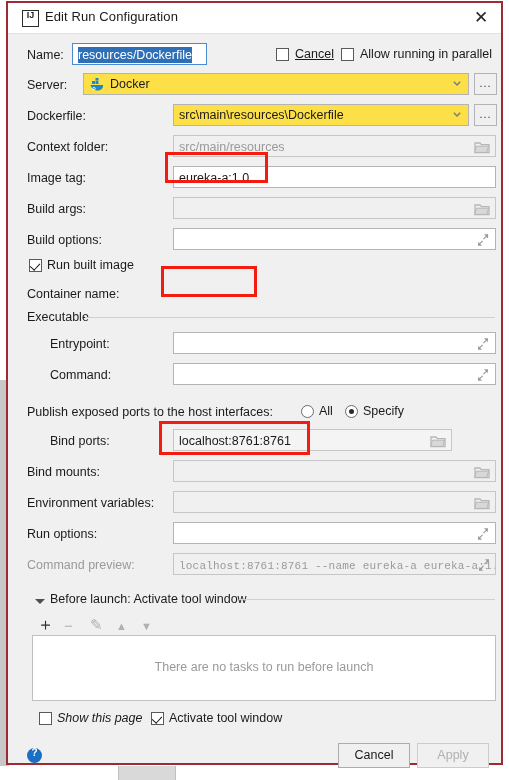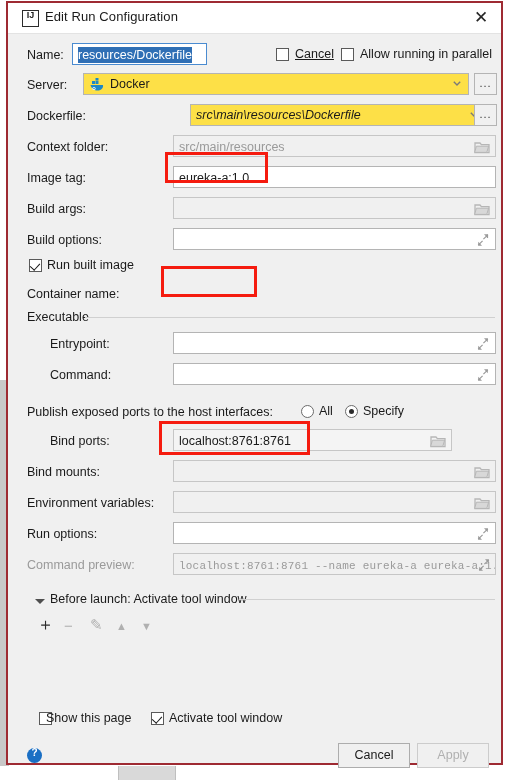--- a/index.html
+++ b/index.html
@@ -206,21 +206,21 @@
           <circle cx="4" cy="10.5" r="0.8" fill="#1d89c7"></circle>
         </svg>
         <span>Docker</span>
         <svg class="chev" viewBox="0 0 8 5">
             <polyline class="chev-g" points="0.8,0.8 4,4 7.2,0.8"></polyline>
           </svg>
       </div>
       <div class="dots-btn" style="left:466px; top:39px;">...</div>
 
       <div class="lbl" style="left:19px; top:75px;">Dockerfile:</div>
-      <div class="combo" style="left:182px; top:70px; width:296px;font-style:italic;">
+      <div class="combo" style="left:165px; top:70px; width:296px;">
         <span>src\main\resources\Dockerfile</span>
         <svg class="chev" viewBox="0 0 8 5">
             <polyline class="chev-g" points="0.8,0.8 4,4 7.2,0.8"></polyline>
           </svg>
       </div>
       <div class="dots-btn" style="left:466px; top:70px;">...</div>
 
       <div class="lbl" style="left:19px; top:106px;">Context folder:</div>
       <div class="field ro" style="left:165px; top:101px; width:323px;">
         <span>src/main/resources</span>
@@ -342,23 +342,26 @@
       <div class="bl-tri" style="left:27px; top:565px;"></div>
       <div class="grp-title" style="left:42px; top:558px;">Before launch: Activate tool window</div>
       <div class="grp-line" style="left:231px; top:565px; width:256px;"></div>
 
       <div class="tb-icon" style="left:29px; top:583px; font-size:17px;">＋</div>
       <div class="tb-icon dis" style="left:56px; top:584px; font-size:15px;">−</div>
       <div class="tb-icon dis" style="left:82px; top:583px; font-size:15px;">✎</div>
       <div class="tb-icon dis" style="left:108px; top:585px; font-size:11px;">▲</div>
       <div class="tb-icon dis" style="left:133px; top:585px; font-size:11px;">▼</div>
 
+      <div class="tasklist" style="left:24px; top:601px; width:464px; height:66px;">
+        <div class="tasklist-msg" style="top:24px;">There are no tasks to run before launch</div>
+      </div>
 
       <div class="cb" style="left:31px; top:678px;"></div>
-      <div class="cb-lbl" style="left:38px; top:677px;">Show this page</div>
+      <div class="cb-lbl" style="left:49px; top:677px;font-style:italic;">Show this page</div>
       <div class="cb checked" style="left:143px; top:678px;"></div>
       <div class="cb-lbl" style="left:161px; top:677px;">Activate tool window</div>
 
       <div class="help-ic" style="left:19px; top:714px;"></div>
 
       <div class="btn" style="left:330px; top:709px; width:72px;">Cancel</div>
       <div class="btn disabled" style="left:409px; top:709px; width:72px;">Apply</div>
 
     </div>
   </div>

